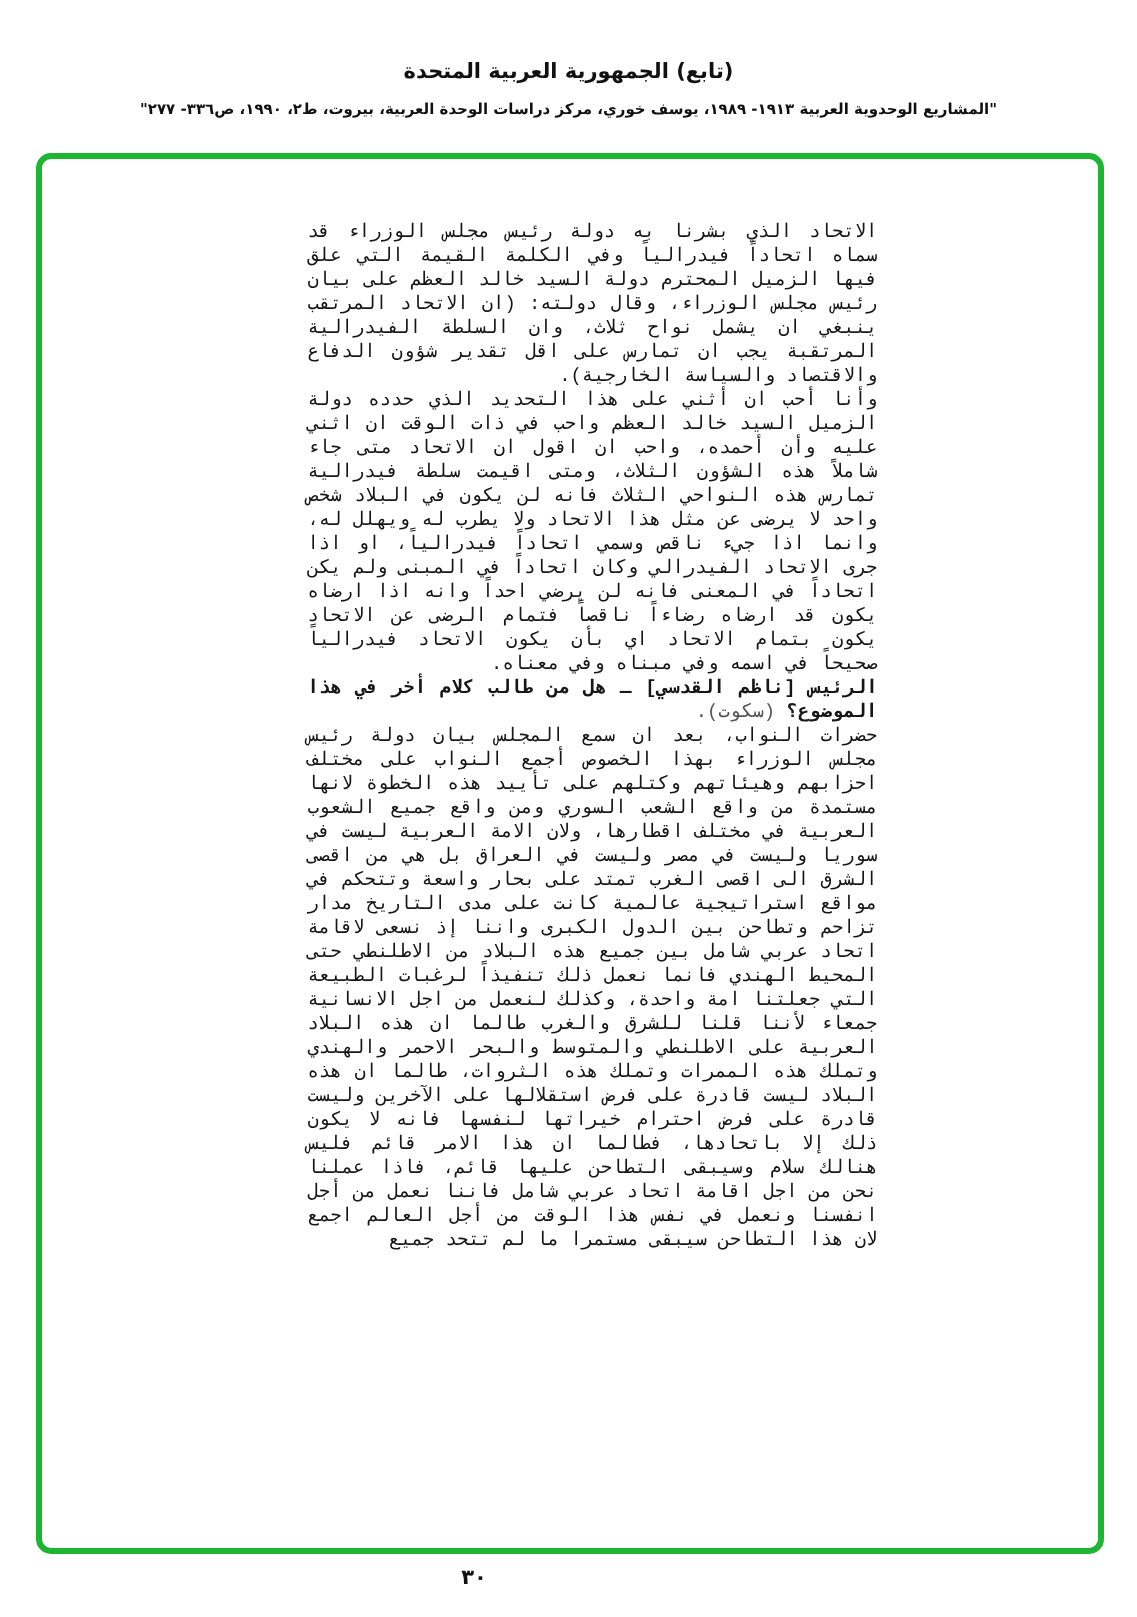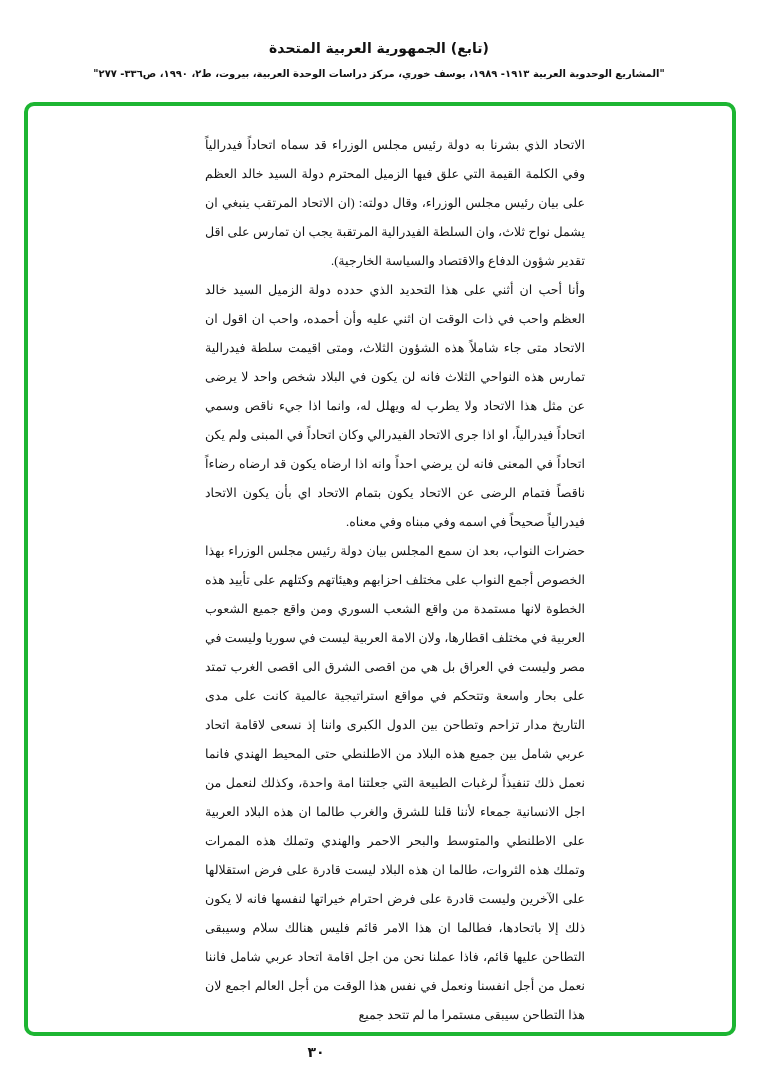--- a/index.html
+++ b/index.html
@@ -6,37 +6,38 @@
   body { width: 758px; height: 1078px; position: relative; overflow: hidden;
          font-family: "DejaVu Sans", sans-serif; color: #111; }
   .hdr-title { position: absolute; left: 0; width: 758px; top: 40px; text-align: center;
                font-family: "DejaVu Sans", sans-serif; font-weight: bold; font-size: 14px;
                direction: rtl; color: #111; }
   .hdr-cite { position: absolute; left: 20px; width: 718px; top: 68px; text-align: center;
               font-family: "DejaVu Sans", sans-serif; font-weight: bold; font-size: 10px;
               direction: rtl; color: #111; white-space: nowrap; }
   .frame { position: absolute; left: 24px; top: 102px; width: 704px; height: 926px;
            border: 4px solid #1db532; border-radius: 10px; }
-  .body-text { position: absolute; left: 205px; top: 131px; width: 380px;
+  .body-text { position: absolute; left: 205px; top: 147px; width: 380px;
                direction: rtl; text-align: justify; text-align-last: right;
-               font-family: Liberation Serif, serif; font-size: 12.6px; line-height: 29px;
+               font-family: Liberation Mono, monospace; font-size: 12.6px; line-height: 16px;
                color: #161616; }
   .body-text p { margin: 0; }
   .speaker { font-weight: bold; }
   .silence { color: #555; font-weight: normal; }
   .page-num { position: absolute; left: 0; width: 632px; top: 1044px; text-align: center;
               font-family: "DejaVu Sans", sans-serif; font-weight: bold; font-size: 14px; color: #111; }
 </style>
 </head>
 <body>
 
 <div class="hdr-title">(تابع) الجمهورية العربية المتحدة</div>
 <div class="hdr-cite">"المشاريع الوحدوية العربية ١٩١٣- ١٩٨٩، يوسف خوري، مركز دراسات الوحدة العربية، بيروت، ط٢، ١٩٩٠، ص٣٣٦- ٢٧٧"</div>
 
 <div class="frame" style="border-color: rgb(29, 181, 50);"></div>
 
 <div class="body-text">
   <p>الاتحاد الذي بشرنا به دولة رئيس مجلس الوزراء قد سماه اتحاداً فيدرالياً وفي الكلمة القيمة التي علق فيها الزميل المحترم دولة السيد خالد العظم على بيان رئيس مجلس الوزراء، وقال دولته: (ان الاتحاد المرتقب ينبغي ان يشمل نواح ثلاث، وان السلطة الفيدرالية المرتقبة يجب ان تمارس على اقل تقدير شؤون الدفاع والاقتصاد والسياسة الخارجية).</p>
   <p>وأنا أحب ان أثني على هذا التحديد الذي حدده دولة الزميل السيد خالد العظم واحب في ذات الوقت ان اثني عليه وأن أحمده، واحب ان اقول ان الاتحاد متى جاء شاملاً هذه الشؤون الثلاث، ومتى اقيمت سلطة فيدرالية تمارس هذه النواحي الثلاث فانه لن يكون في البلاد شخص واحد لا يرضى عن مثل هذا الاتحاد ولا يطرب له ويهلل له، وانما اذا جيء ناقص وسمي اتحاداً فيدرالياً، او اذا جرى الاتحاد الفيدرالي وكان اتحاداً في المبنى ولم يكن اتحاداً في المعنى فانه لن يرضي احداً وانه اذا ارضاه يكون قد ارضاه رضاءاً ناقصاً فتمام الرضى عن الاتحاد يكون بتمام الاتحاد اي بأن يكون الاتحاد فيدرالياً صحيحاً في اسمه وفي مبناه وفي معناه.</p>
+  <p><span class="speaker">الرئيس [ناظم القدسي]</span><span class="speaker"> ـ هل من طالب كلام أخر في هذا الموضوع؟ </span><span class="silence">(سكوت).</span></p>
   <p>حضرات النواب، بعد ان سمع المجلس بيان دولة رئيس مجلس الوزراء بهذا الخصوص أجمع النواب على مختلف احزابهم وهيئاتهم وكتلهم على تأييد هذه الخطوة لانها مستمدة من واقع الشعب السوري ومن واقع جميع الشعوب العربية في مختلف اقطارها، ولان الامة العربية ليست في سوريا وليست في مصر وليست في العراق بل هي من اقصى الشرق الى اقصى الغرب تمتد على بحار واسعة وتتحكم في مواقع استراتيجية عالمية كانت على مدى التاريخ مدار تزاحم وتطاحن بين الدول الكبرى واننا إذ نسعى لاقامة اتحاد عربي شامل بين جميع هذه البلاد من الاطلنطي حتى المحيط الهندي فانما نعمل ذلك تنفيذاً لرغبات الطبيعة التي جعلتنا امة واحدة، وكذلك لنعمل من اجل الانسانية جمعاء لأننا قلنا للشرق والغرب طالما ان هذه البلاد العربية على الاطلنطي والمتوسط والبحر الاحمر والهندي وتملك هذه الممرات وتملك هذه الثروات، طالما ان هذه البلاد ليست قادرة على فرض استقلالها على الآخرين وليست قادرة على فرض احترام خيراتها لنفسها فانه لا يكون ذلك إلا باتحادها، فطالما ان هذا الامر قائم فليس هنالك سلام وسيبقى التطاحن عليها قائم، فاذا عملنا نحن من اجل اقامة اتحاد عربي شامل فاننا نعمل من أجل انفسنا ونعمل في نفس هذا الوقت من أجل العالم اجمع لان هذا التطاحن سيبقى مستمرا ما لم تتحد جميع</p>
 </div>
 
 <div class="page-num">٣٠</div>
 
 </body></html>

